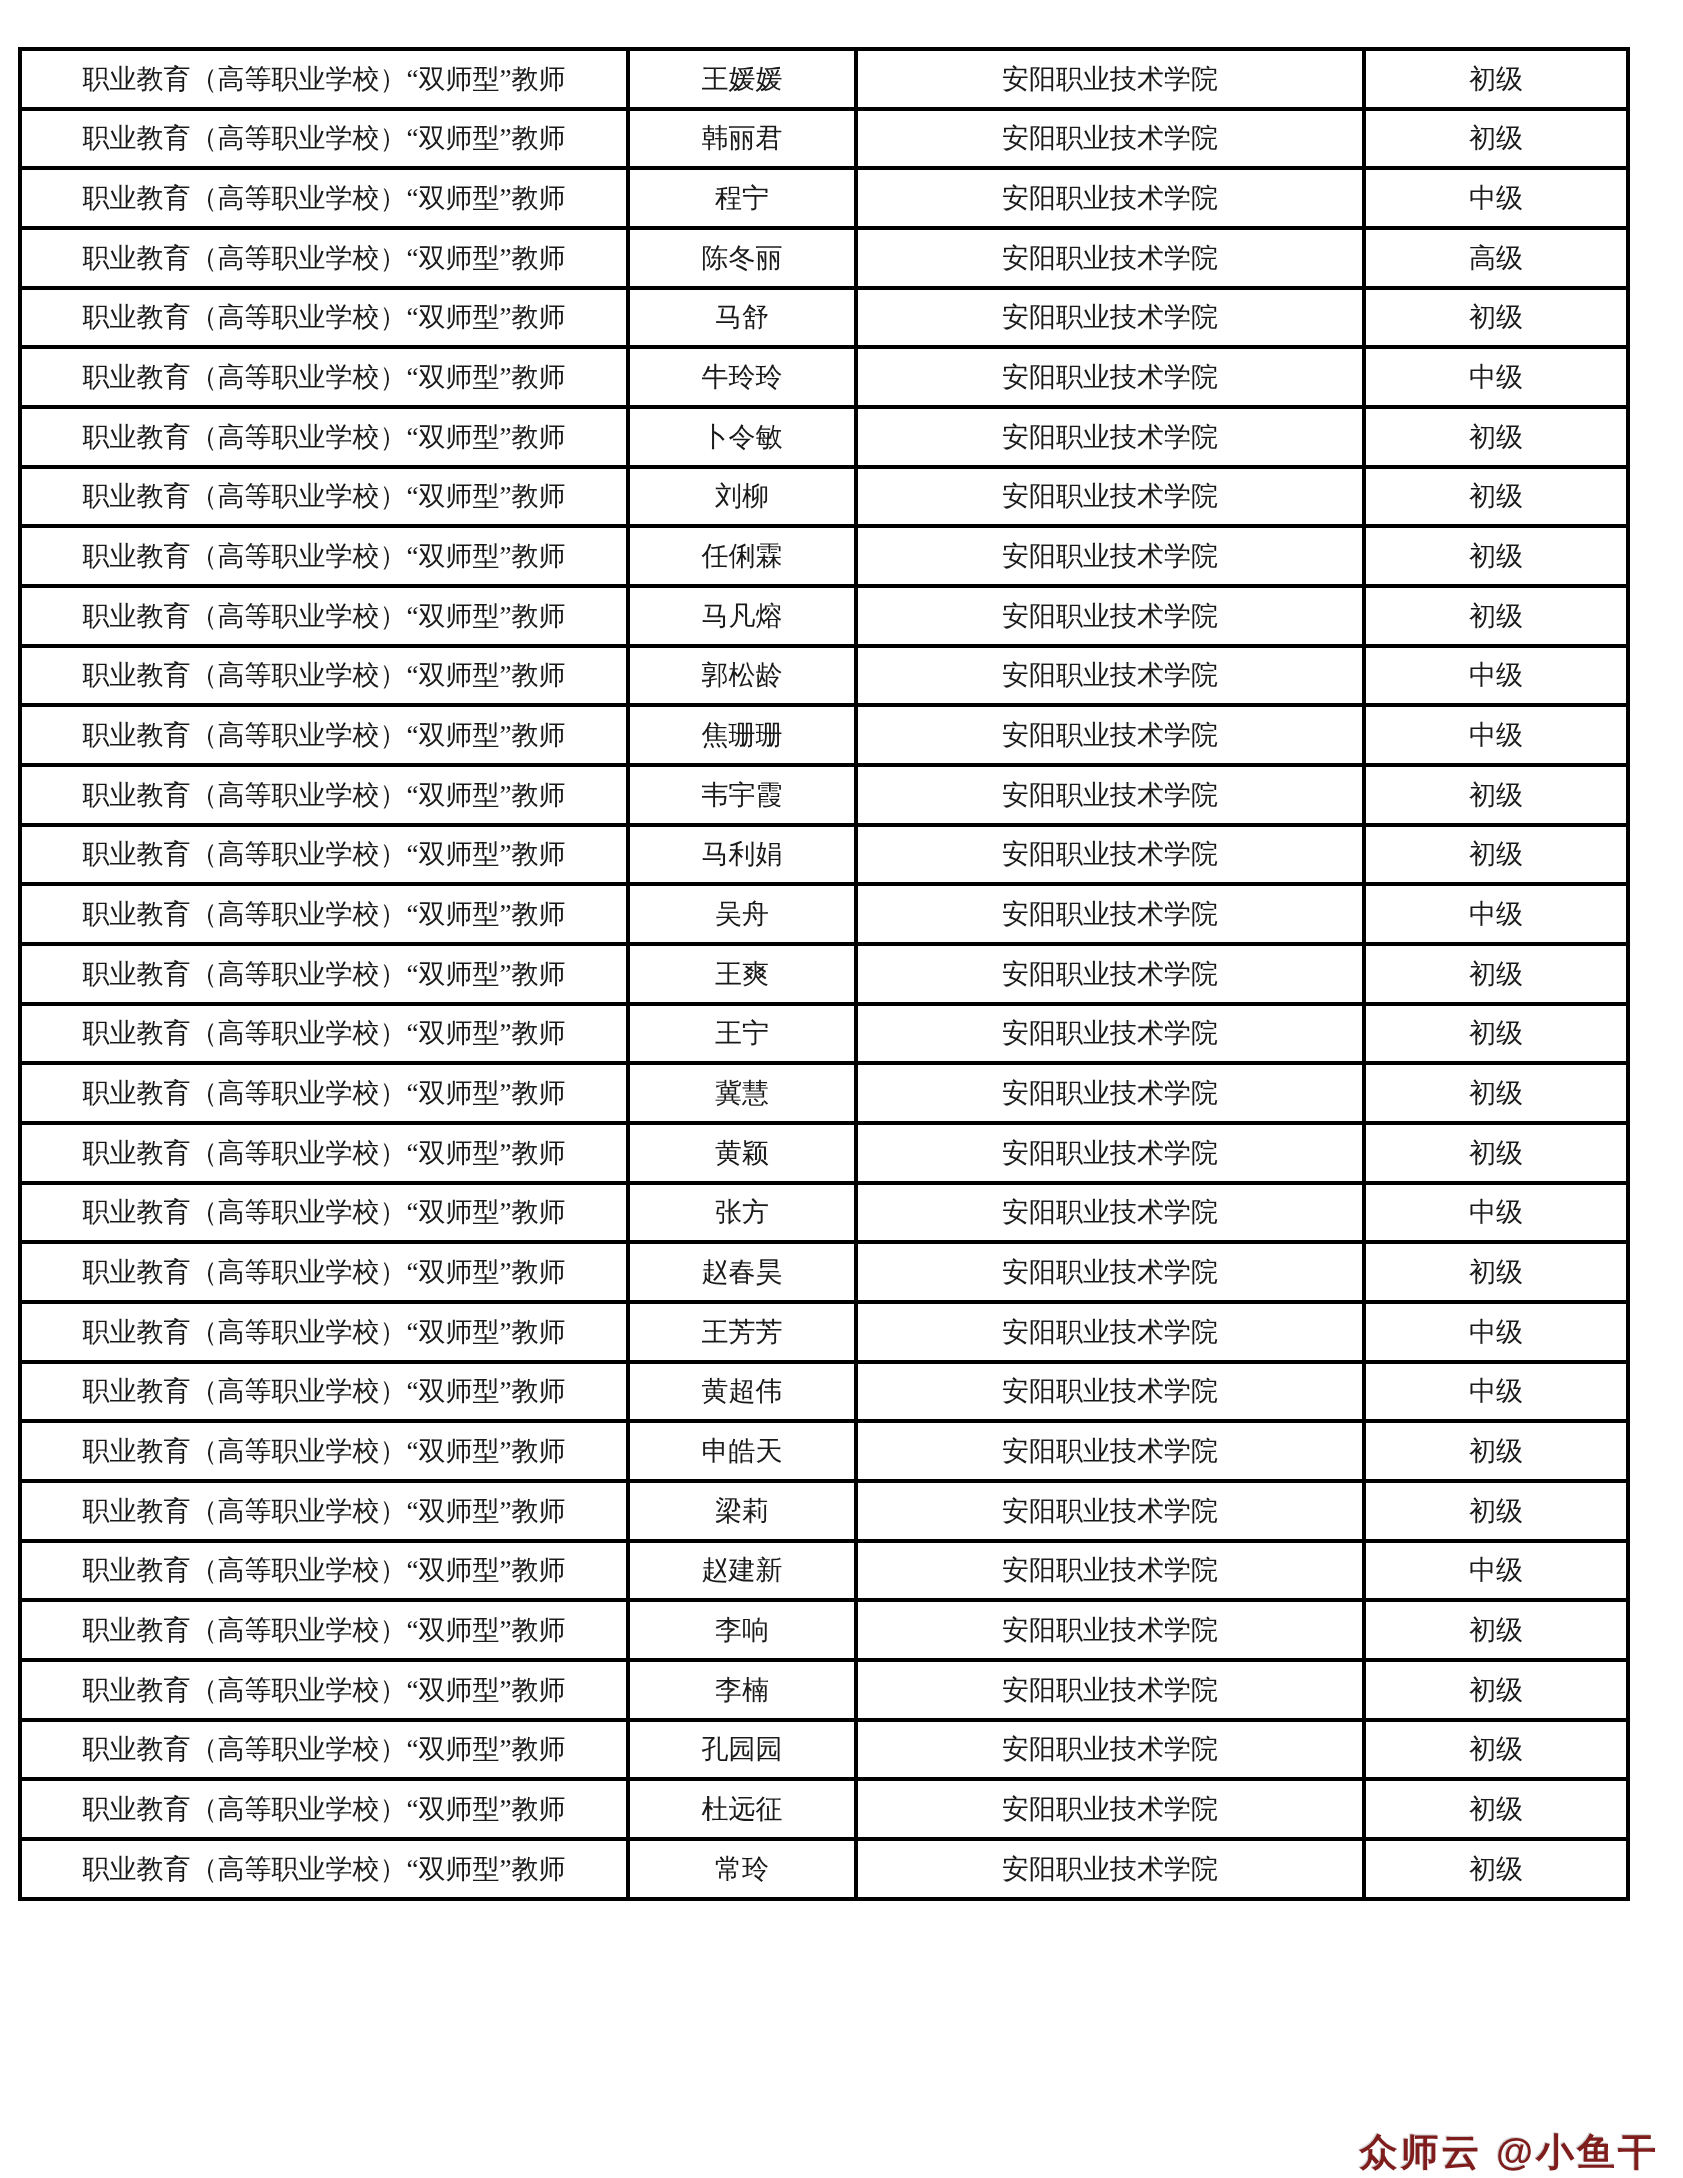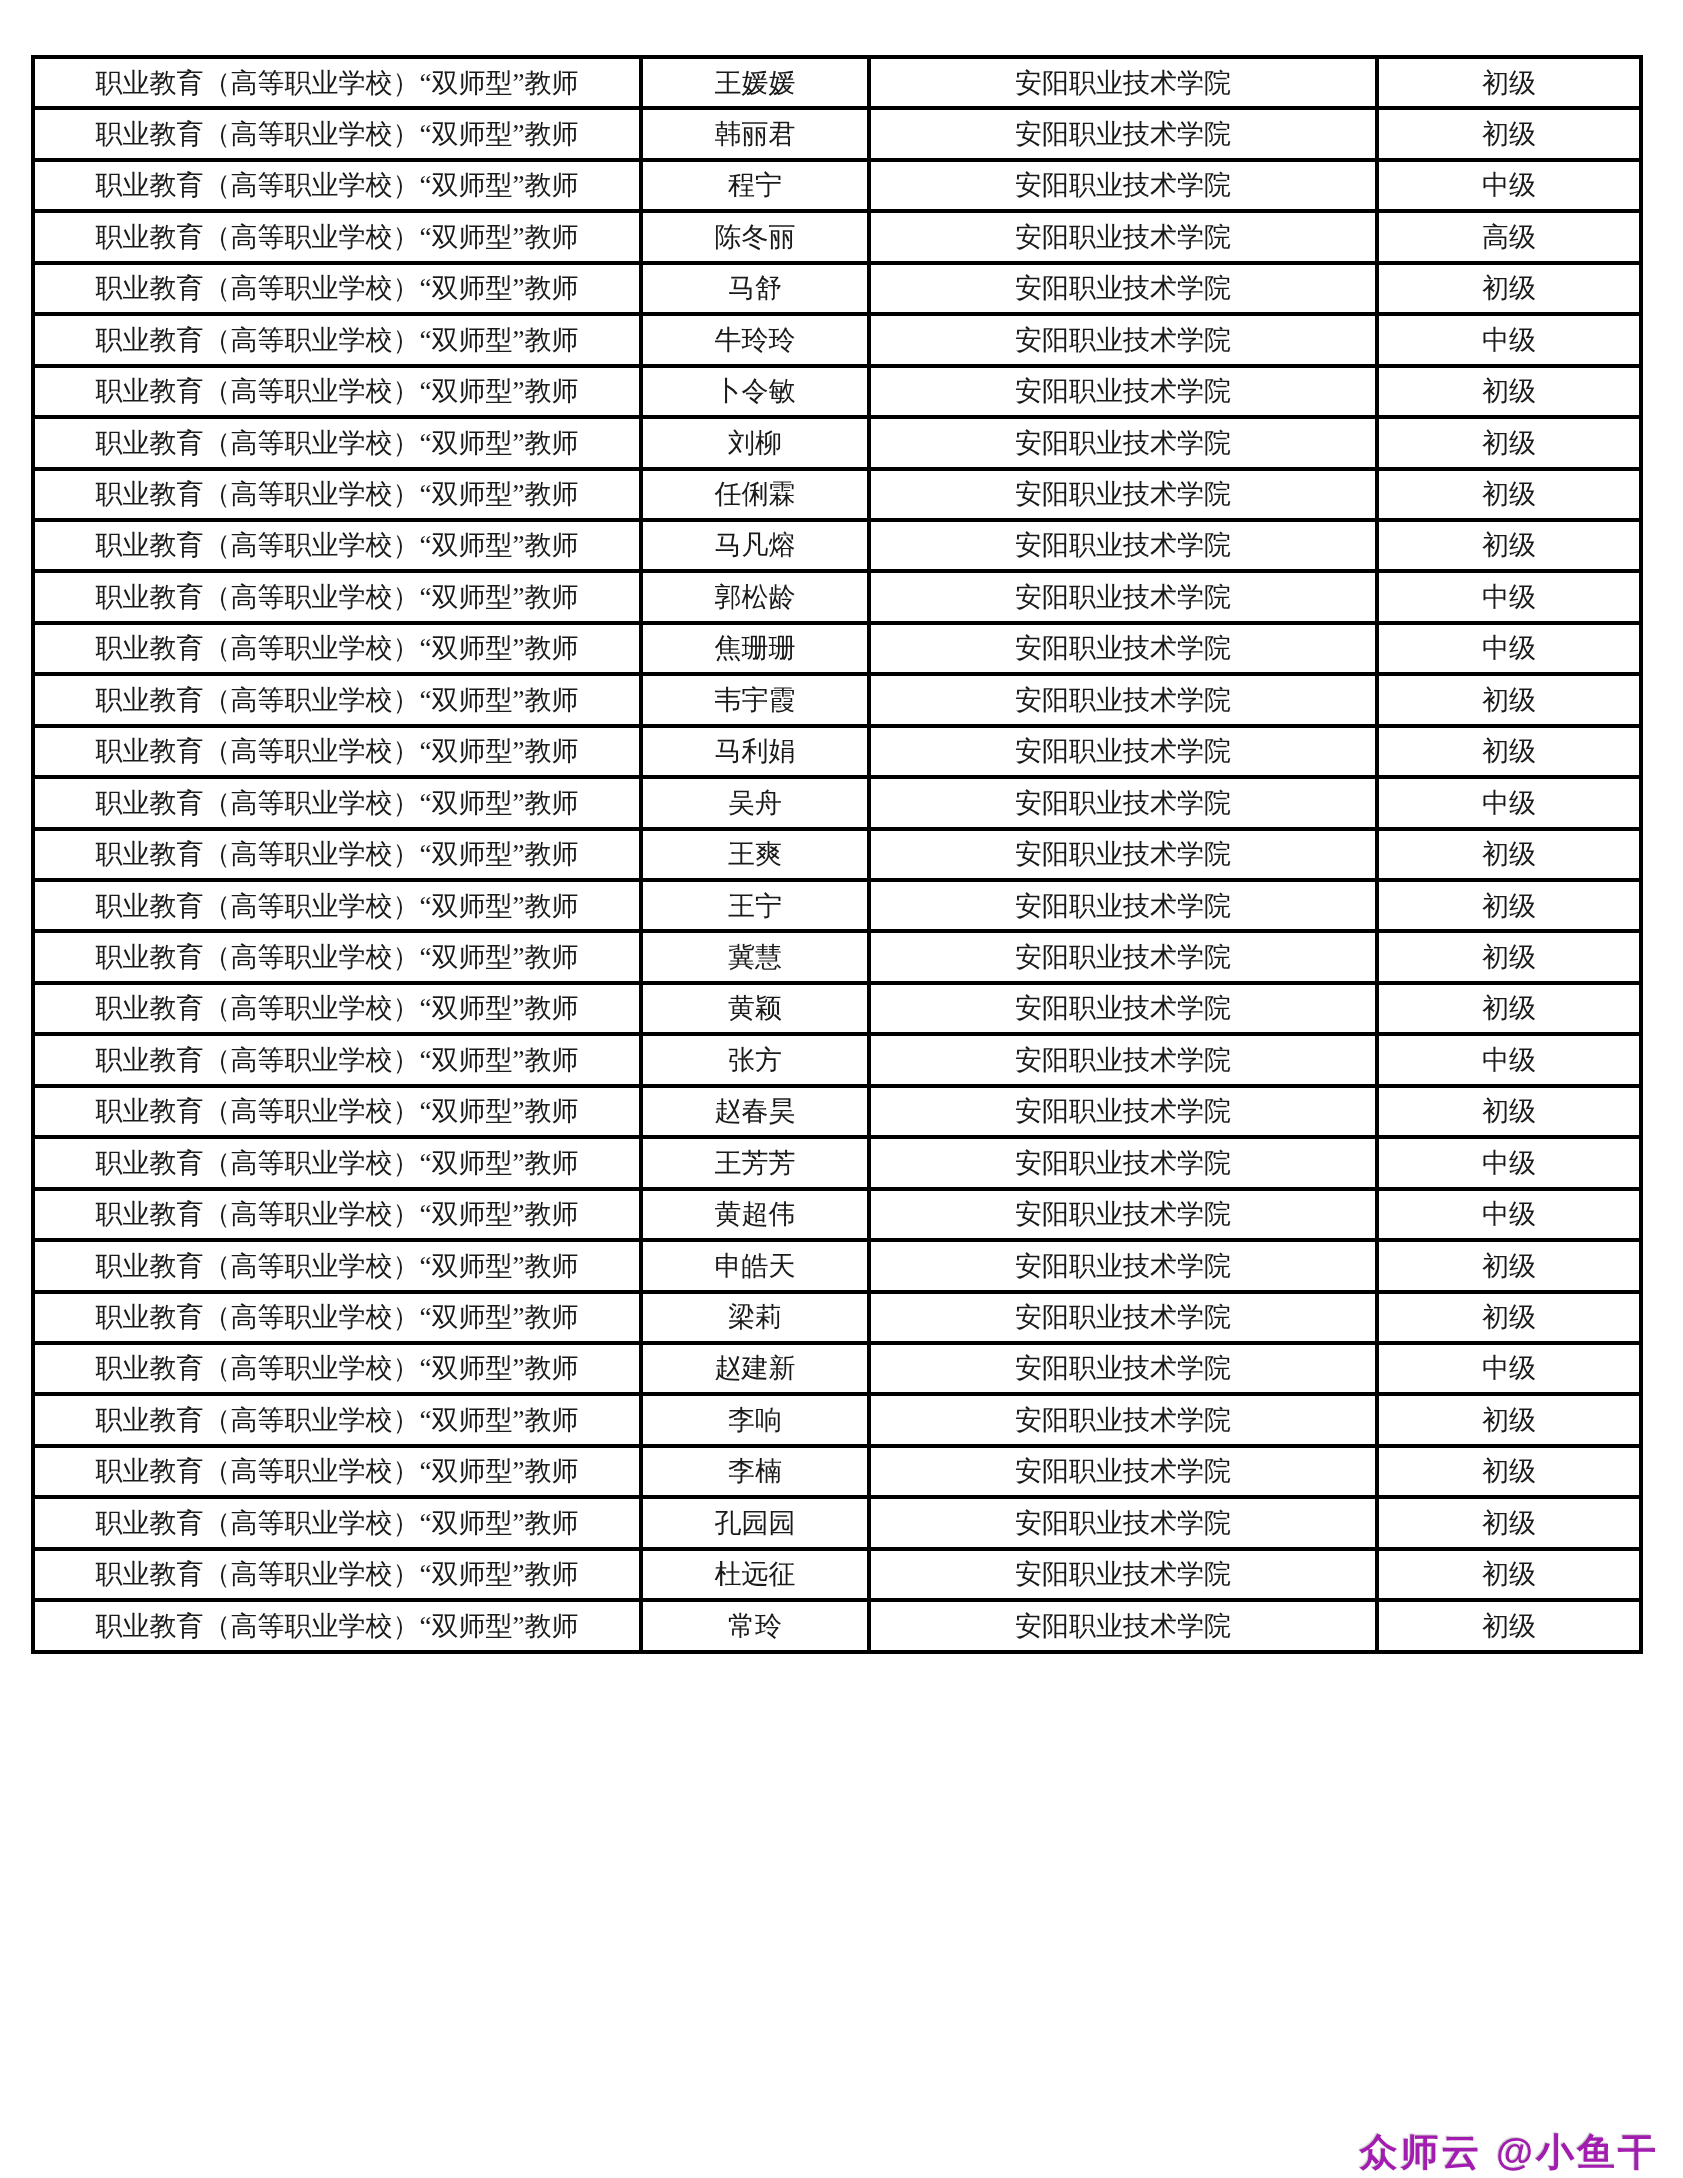--- a/index.html
+++ b/index.html
@@ -10,27 +10,26 @@
   .page {
     position: relative;
     width: 1683px;
     height: 2178px;
     background: #ffffff;
     overflow: hidden;
     font-family: "Liberation Serif", "DejaVu Serif", serif;
   }
   table.qual-table {
     position: absolute;
-    left: 31px;
+    left: 18px;
     top: 47px;
     width: 1608px;
-    height: 1599px;
+    height: 1854px;
     border-collapse: collapse;
     table-layout: fixed;
-    margin-top: 8px;
   }
   table.qual-table td {
     border: 4px solid #000000;
     text-align: center;
     vertical-align: middle;
     font-size: 27px;
     line-height: 1.2;
     color: #1a1a1a;
     padding: 0 4px;
     overflow: hidden;
@@ -42,21 +41,21 @@
   .col-level    { width: 264px; }
 
   .watermark {
     position: absolute;
     top: 2127px;
     right: 24px;
     font-family: "Liberation Sans", "DejaVu Sans", sans-serif;
     font-weight: bold;
     font-size: 38px;
     letter-spacing: 3px;
-    color: #a21caf;
+    color: #7f1d1d;
     text-shadow: 1px 1px 0 #ffffff, -1px -1px 1px #c9c9c9;
     user-select: none;
   }
 </style>
 </head>
 <body>
 
 <div class="page">
 
   <table class="qual-table">

